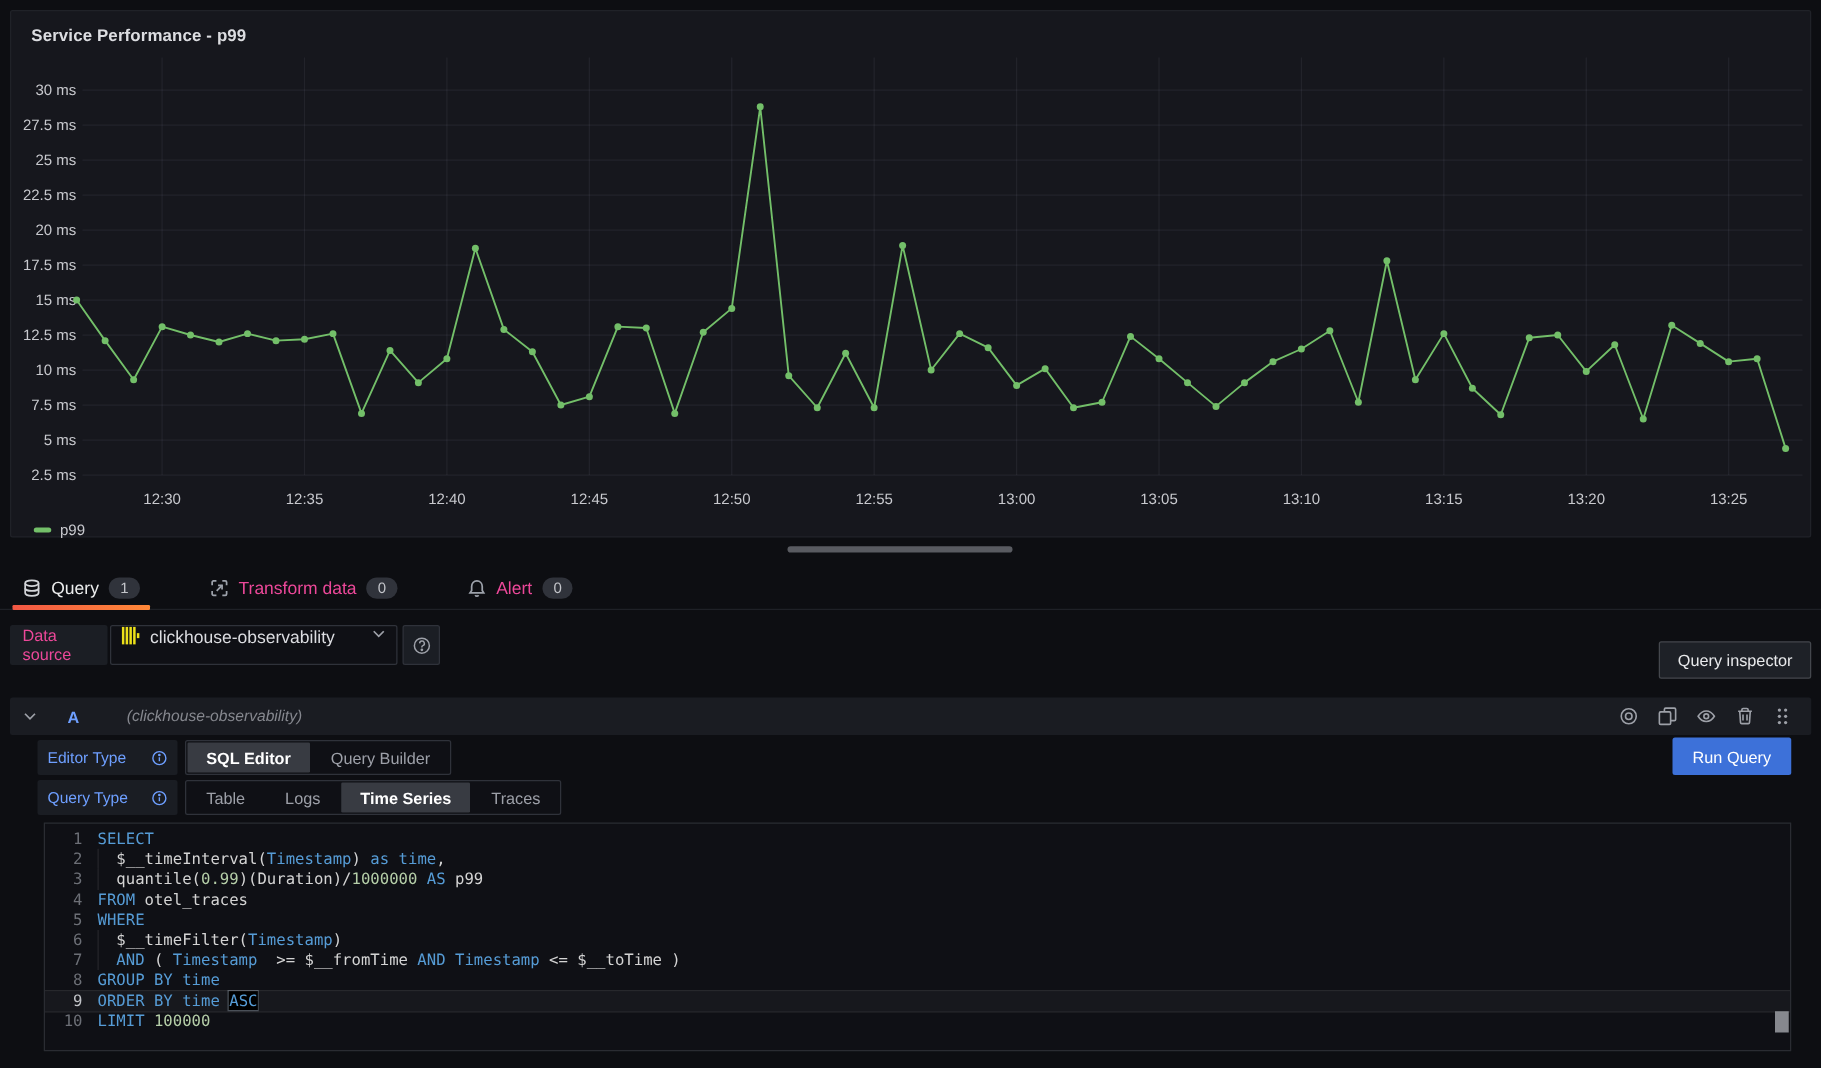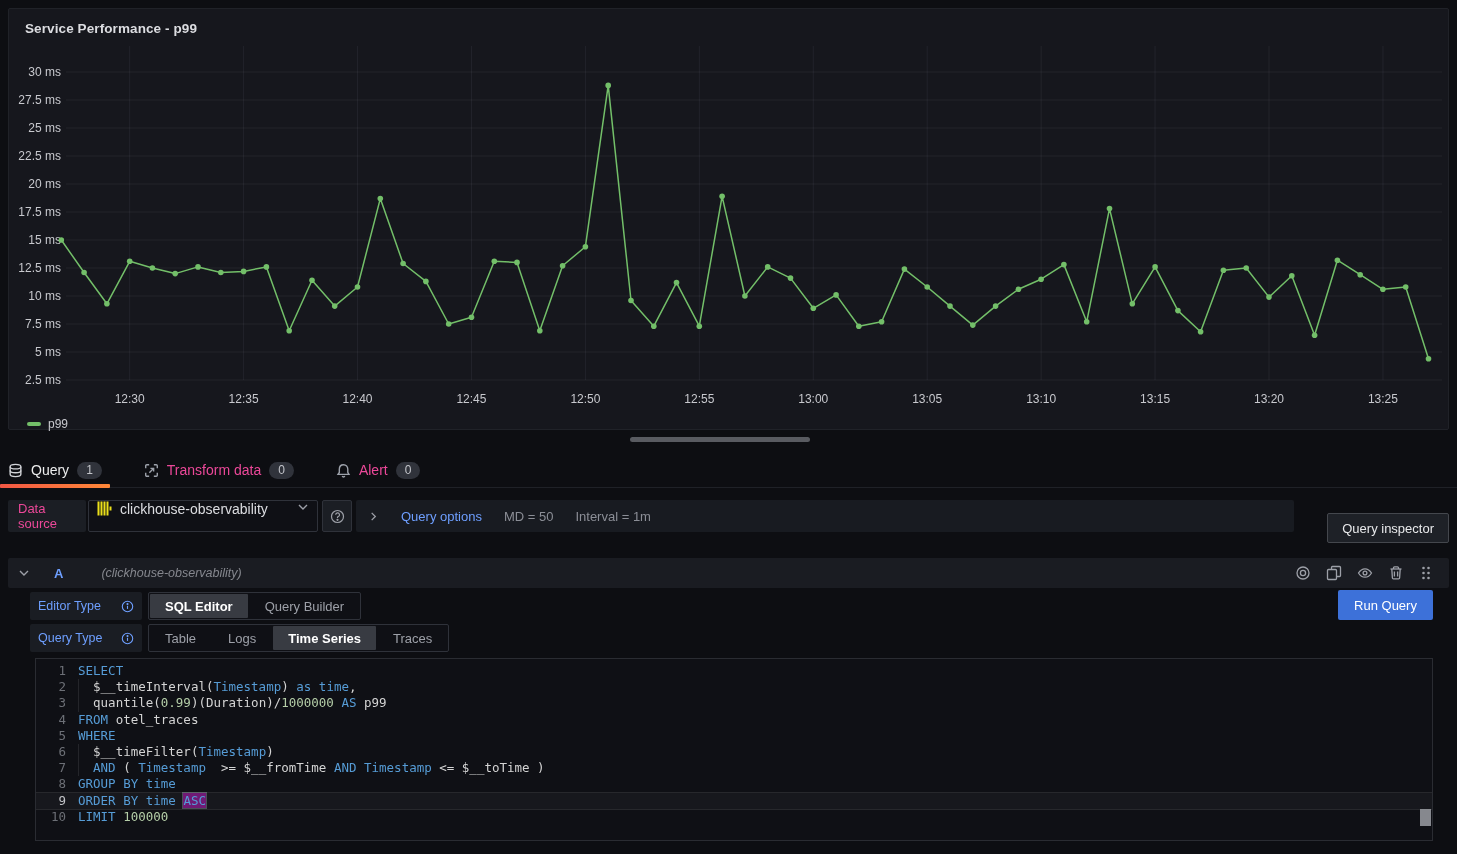--- a/index.html
+++ b/index.html
@@ -20,21 +20,21 @@
   }
   .chart-host { position:absolute; inset:0; }
   .legend { position:absolute; left:18px; top:408px; display:flex; align-items:center; gap:7px; cursor:pointer; }
   .legend-swatch { width:14px; height:4px; border-radius:2px; background:#73bf69; }
   .legend-label { font-size:12px; color:#c8c9ce; }
   
   .hscroll { position:absolute; left:630px; top:437px; width:180px; height:5px; border-radius:3px; background:#595b61; }
   
   .tabbar {
     position:absolute; left:0; top:453px; width:1457px; height:35px;
-    border-bottom:1px solid #1f2127; display:flex; align-items:stretch; gap:26px;
+    border-bottom:1px solid #1f2127; display:flex; align-items:stretch; padding-left:10px; gap:40px;
   }
   .tab { position:relative; display:flex; align-items:center; gap:8px; padding:0 8px; cursor:pointer; }
   .tab .ticon { display:flex; color:#9da2ab; }
   .tab-label { font-size:14px; color:#ec4899; }
   .tab.active .tab-label { color:#eceded; font-weight:500; }
   .tab.active .ticon { color:#d2d4d8; }
   .badge {
     background:#30333b; color:#c3c5ca; font-size:12px; border-radius:10px;
     padding:1.5px 9px; line-height:14px;
   }
@@ -106,21 +106,21 @@
     position:absolute; left:35px; top:658px; width:1398px; height:183px;
     background:#0f1015; border:1px solid #2a2c32; padding-top:4px; cursor:text;
     font-family:"DejaVu Sans Mono", monospace; font-size:12.5px; line-height:16.2px;
   }
   .code-line { position:relative; display:flex; height:16.2px; white-space:pre; }
   .ln { width:30px; text-align:right; color:#6c6f76; flex:0 0 30px; }
   .lc { margin-left:12px; }
   .tok.kw { color:#569cd6; }
   .tok.num { color:#b5cea8; }
   .tok.def { color:#d4d4d4; }
-  .tok.sel { background:#701a75; box-shadow:0 0 0 1px #4a5058;margin-top:28px; }
+  .tok.sel { background:#000000; box-shadow:0 0 0 1px #4a5058;margin-top:28px; }
   .code-line.active { background:rgba(255,255,255,0.035); }
   .code-line.active::after {
     content:""; position:absolute; left:0; right:0; top:-1px; bottom:-1px;
     border-top:1px solid rgba(255,255,255,0.10); border-bottom:1px solid rgba(255,255,255,0.10);
     pointer-events:none;
   }
   .code-line.active .ln { color:#c2c4c8; }
   .code-line.guide::before {
     content:""; position:absolute; left:42px; top:0; bottom:0; border-left:1px solid rgba(255,255,255,0.09);
   }
@@ -312,30 +312,20 @@
   </div>
   <div class="ds-help">
     <span class="icon">
       <svg width="15" height="15" viewBox="0 0 15 15" fill="none" stroke="currentColor" stroke-width="1.2">
         <circle cx="7.5" cy="7.5" r="6"></circle>
         <path d="M5.7 5.7a1.9 1.9 0 1 1 2.6 1.8c-.5.2-.8.5-.8 1v.4"></path>
         <circle cx="7.5" cy="10.8" r="0.5" fill="currentColor"></circle>
       </svg>
     </span>
   </div>
-  <div class="ds-options">
-    <span class="icon">
-      <svg width="11" height="11" viewBox="0 0 12 12" fill="none" stroke="currentColor" stroke-width="1.4">
-          <path d="M4 2l4 4-4 4"></path>
-        </svg>
-    </span>
-    <span class="qo-link">Query options</span>
-    <span class="qo-sum">MD = 50</span>
-    <span class="qo-sum">Interval = 1m</span>
-  </div>
   <div class="qi-btn">Query inspector</div>
 </div>
 
 <div class="qcard-header">
   <span class="icon">
     <svg width="12" height="12" viewBox="0 0 12 12" fill="none" stroke="currentColor" stroke-width="1.4">
         <path d="M2 4l4 4 4-4"></path>
       </svg>
   </span>
   <span class="refid">A</span>

